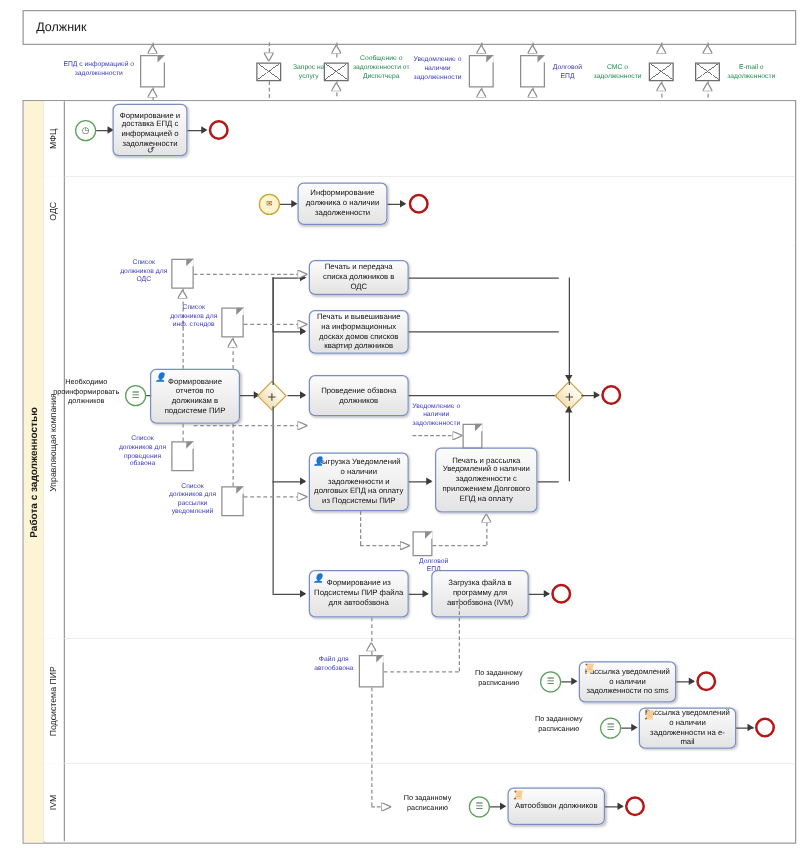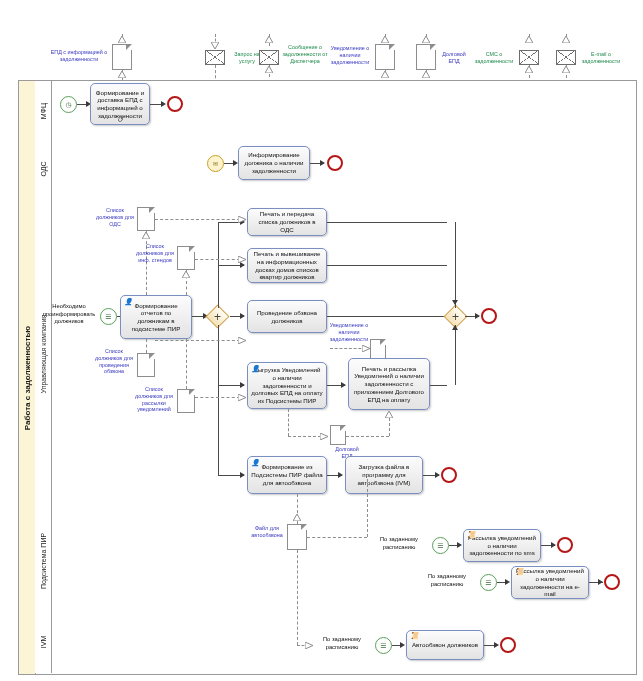--- a/index.html
+++ b/index.html
@@ -82,20 +82,23 @@
   .tri{position:absolute;width:7px;height:6px;}
   .tri svg{display:block;}
 
   .etxt{position:absolute;font-size:5.8px;line-height:1.3;color:#111;text-align:center;}
 </style>
 </head>
 <body>
 
 <div id="canvas">
 
+  <div class="pool-top" style="left:18px;top:8px;width:617px;height:26px;">
+    <div class="pool-top-label">Должник</div>
+  </div>
 
   <div class="doc" style="left:112px;top:44px;width:20px;height:26px;"></div>
   <div class="doc-lbl" style="left:50px;top:49px;width:58px;">ЕПД с информацией о задолженности</div>
   <div class="dl v" style="left:122px;top:34px;height:9px;"></div>
   <div class="tri" style="left:118px;top:36px;">
     <svg width="8" height="7">
         <polygon points="4,0 8,7 0,7" fill="#fff" stroke="#8d8d8d" stroke-width="1"></polygon>
       </svg>
   </div>
   <div class="dl v" style="left:122px;top:70px;height:10px;"></div>

